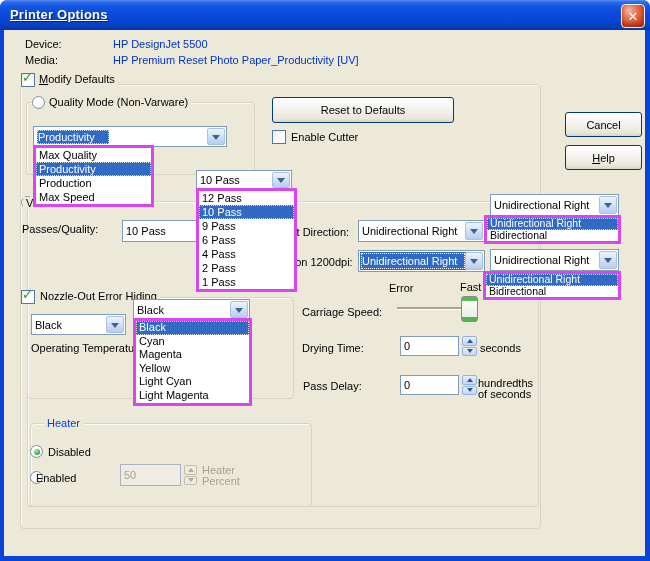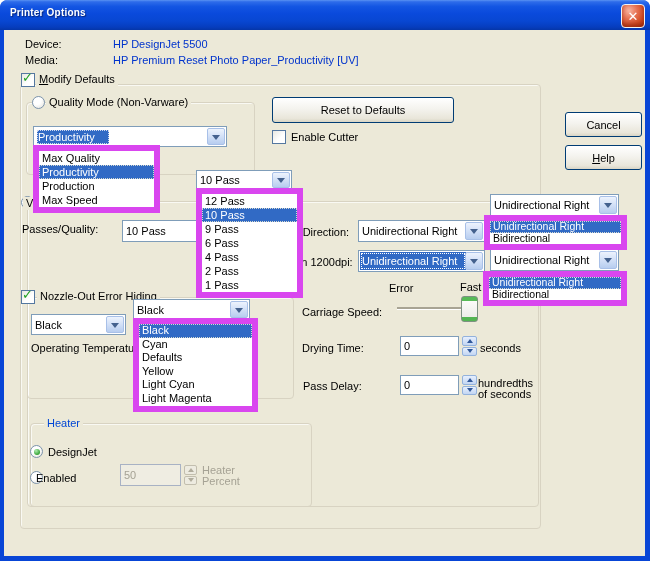--- a/index.html
+++ b/index.html
@@ -7,22 +7,22 @@
     width:650px;height:561px;position:relative;overflow:hidden;
     font-family:"Liberation Sans","DejaVu Sans",sans-serif;font-size:11px;color:#000;
     background:#fff;
   }
   #win{position:absolute;inset:0;background:var(--border-blue,#0845D6);border-radius:8px 8px 0 0}
   #titlebar{
     position:absolute;left:0;top:0;width:650px;height:30px;border-radius:7px 7px 0 0;
     background:linear-gradient(180deg,#5A92F2 0%,#2E6CEA 6%,#1355E2 22%,#0A4ADC 45%,#0847D2 70%,#063DBE 90%,#0536A8 100%);
   }
   #title{
-    position:absolute;left:10px;top:7px;color:#fff;font-size:10px;font-weight:bold;
-    text-shadow:1px 1px 1px rgba(5,25,90,.75);letter-spacing:.2px;
+    position:absolute;left:10px;top:7px;color:#fff;font-size:13px;font-weight:bold;
+    text-shadow:1px 1px 1px rgba(5,25,90,.75);letter-spacing:.2px;text-decoration:underline;
   }
   #closebtn{
     position:absolute;left:621px;top:4px;width:22px;height:22px;border:1px solid #F2F2F2;border-radius:4px;
     background:radial-gradient(circle at 32% 26%,#F7B3A0 0%,#E56F4F 38%,#D0491F 70%,#AE3310 100%);
     box-shadow:inset 0 -3px 4px rgba(110,15,0,.45);
     color:#fff;display:flex;align-items:center;justify-content:center;
     font-family:"DejaVu Sans",sans-serif;font-size:13px;font-weight:bold;
   }
   #client{position:absolute;left:4px;top:30px;width:641px;height:526px;background:var(--dialog-bg,#ECE9D8)}
 
@@ -47,21 +47,21 @@
     position:absolute;top:1px;right:1px;bottom:1px;width:16px;border:1px solid #A8C0E8;border-radius:2px;
     background:linear-gradient(180deg,#EDF3FD 0%,#D2E0F7 50%,#B7CDEF 100%);
   }
   .dd .tri{position:absolute;left:50%;top:50%;margin:-2px 0 0 -4px;width:0;height:0;
     border:4px solid transparent;border-top:5px solid #44618E;border-bottom:none}
   .fieldhl{position:absolute;left:1px;top:1px;bottom:1px;right:18px;background:var(--selection,#316AC5);
     outline:1px dotted #fff;outline-offset:-2px}
   .selspan{background:var(--selection,#316AC5);color:#fff;outline:1px dotted #cfd8ee;outline-offset:-1px;padding:1px 14px 1px 1px}
   .onhl{color:#fff}
 
-  .list{position:absolute;background:#fff;border:6px solid #d946ef;z-index:30}
+  .list{position:absolute;background:#fff;border:3px solid #d946ef;z-index:30}
   .li{height:14px;line-height:14px;padding-left:3px;white-space:pre;overflow:hidden}
   .li.hl{background:var(--selection,#316AC5);color:#fff;outline:1px dotted rgba(230,230,210,.9);outline-offset:-1px}
   .list.compact .li{height:11.5px;line-height:11.5px;font-size:10.5px}
   .list.ink .li{height:13.6px;line-height:13.6px}
   .pop{z-index:25}
 
   .cb{position:absolute;width:12px;height:12px;background:linear-gradient(135deg,#E8E8E2,#FFFFFF 60%);border:1px solid #5578A0}
   .cb .mark{position:absolute;left:0px;top:-3px;color:var(--check-green,#21A121);
     font-family:"DejaVu Sans",sans-serif;font-size:13px;font-weight:bold;line-height:13px}
   .rb{position:absolute;width:11px;height:11px;border-radius:50%;border:1px solid #7B93AC;
@@ -209,21 +209,21 @@
       </div>
   </div>
   <span class="lbl" style="left:478px;top:377px">hundredths</span>
   <span class="lbl" style="left:478px;top:388px">of seconds</span>
 
   <div class="grp" style="left:30px;top:423px;width:280px;height:82px"></div>
   <span class="cap" style="left:44px;top:417px;color:var(--caption-blue,#0046D5)">Heater</span>
   <div class="rb" style="left:30px;top:445px">
       <span class="dot"></span>
     </div>
-  <span class="lbl" style="left:48px;top:446px">DesignJet</span>
+  <span class="lbl" style="left:48px;top:446px">Disabled</span>
   <div class="rb" style="left:30px;top:471px"></div>
   <span class="lbl" style="left:36px;top:472px">Enabled</span>
   <input class="inp dis" style="left: 120px; top: 464px; width: 56px; height: 20px;" value="50">
   <div class="spin dis" style="left:184px;top:465px;width:13px;height:20px">
     <div class="s">
         <span class="t-up"></span>
       </div>
     <div class="s">
         <span class="t-dn"></span>
       </div>
@@ -278,18 +278,18 @@
 
   <div class="combo pop" style="left:133px;top:299px;width:115px;height:19px">
     <span class="val">Black</span>
     <div class="dd">
         <span class="tri"></span>
       </div>
   </div>
   <div class="list ink" style="left:133px;top:318px;width:113px">
       <div class="li hl">Black</div>
       <div class="li">Cyan</div>
-      <div class="li">Defaults</div>
+      <div class="li">Magenta</div>
       <div class="li">Yellow</div>
       <div class="li">Light Cyan</div>
       <div class="li">Light Magenta</div>
     </div>
 </div>
 
 </body></html>

